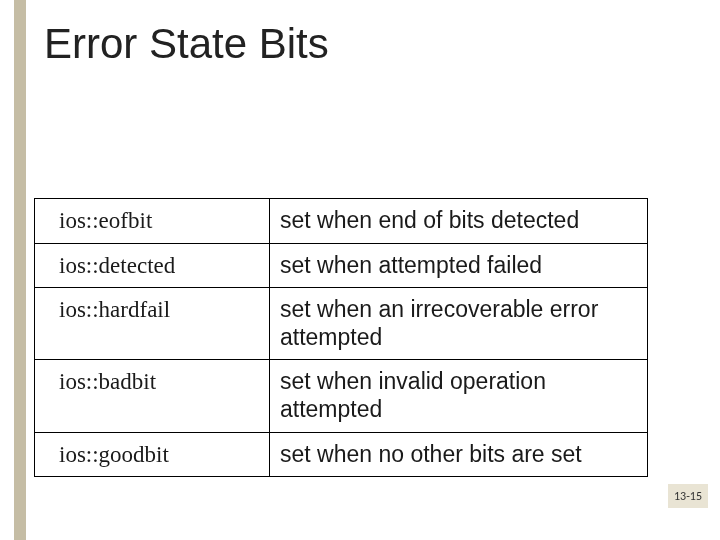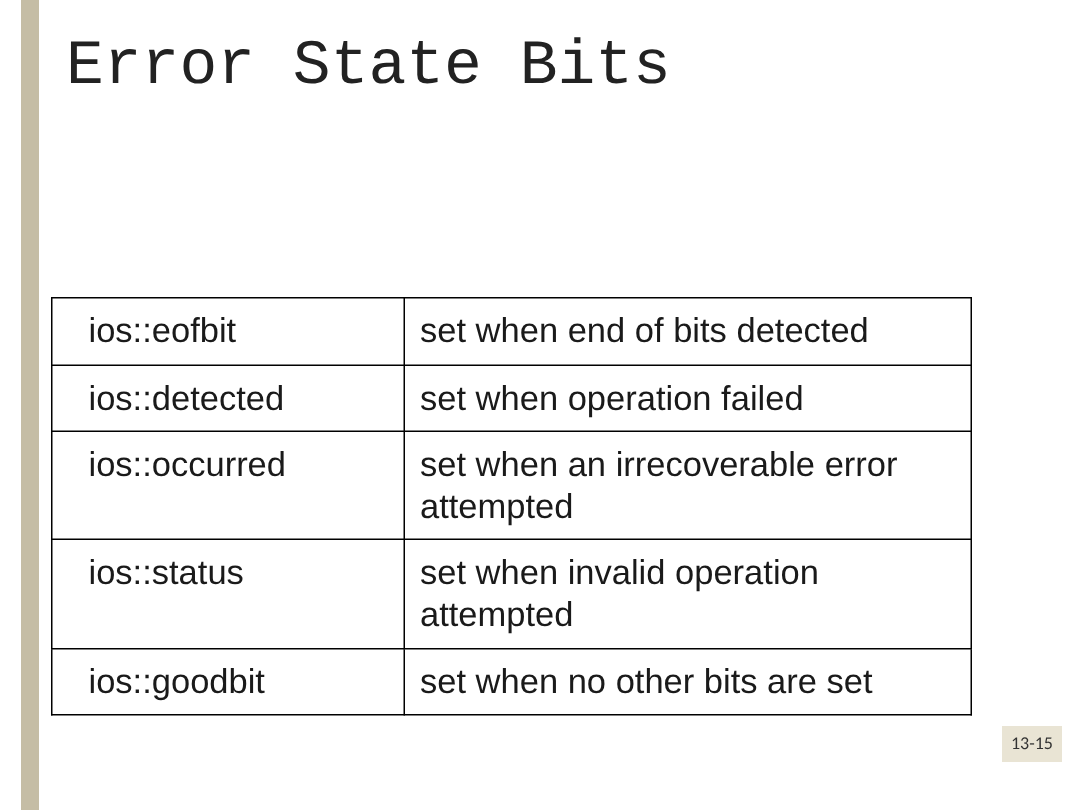--- a/index.html
+++ b/index.html
@@ -24,21 +24,21 @@
     left: 14px;
     top: 0;
     bottom: 0;
     width: 12px;
     background: #c5bda5;
   }
   .title {
     position: absolute;
     left: 44px;
     top: 20px;
-    font-family: Liberation Mono, monospace;
+    font-family: Liberation Sans, sans-serif;
     font-size: 42px;
     font-weight: 400;
     color: #222;
   }
   .subtitle {
     position: absolute;
     left: 34px;
     top: 130px;
     width: 600px;
     font-size: 25px;
@@ -54,21 +54,21 @@
   }
   .table td {
     border: 1px solid #000;
     padding: 8px 10px 8px 10px;
     font-size: 23px;
     vertical-align: top;
     line-height: 1.2;
     font-family: Arial, sans-serif;
   }
   .table td.code {
-    font-family: Liberation Sans, sans-serif;
+    font-family: Liberation Serif, serif;
     white-space: nowrap;
     width: 200px;
     padding-left: 24px;
   }
   .pagenum {
     position: absolute;
     right: 12px;
     bottom: 32px;
     background: #e9e4d4;
     color: #333;
@@ -86,28 +86,28 @@
 
 
   <table class="table">
     <tbody>
       <tr>
         <td class="code">ios::eofbit</td>
         <td>set when end of bits detected</td>
       </tr>
       <tr>
         <td class="code">ios::detected</td>
-        <td>set when operation failed</td>
+        <td>set when attempted failed</td>
       </tr>
       <tr>
-        <td class="code">ios::occurred</td>
+        <td class="code">ios::hardfail</td>
         <td>set when an irrecoverable error attempted</td>
       </tr>
       <tr>
-        <td class="code">ios::status</td>
+        <td class="code">ios::badbit</td>
         <td>set when invalid operation attempted</td>
       </tr>
       <tr>
         <td class="code">ios::goodbit</td>
         <td>set when no other bits are set</td>
       </tr>
     </tbody>
   </table>
 
   <div class="pagenum">13-15</div>

